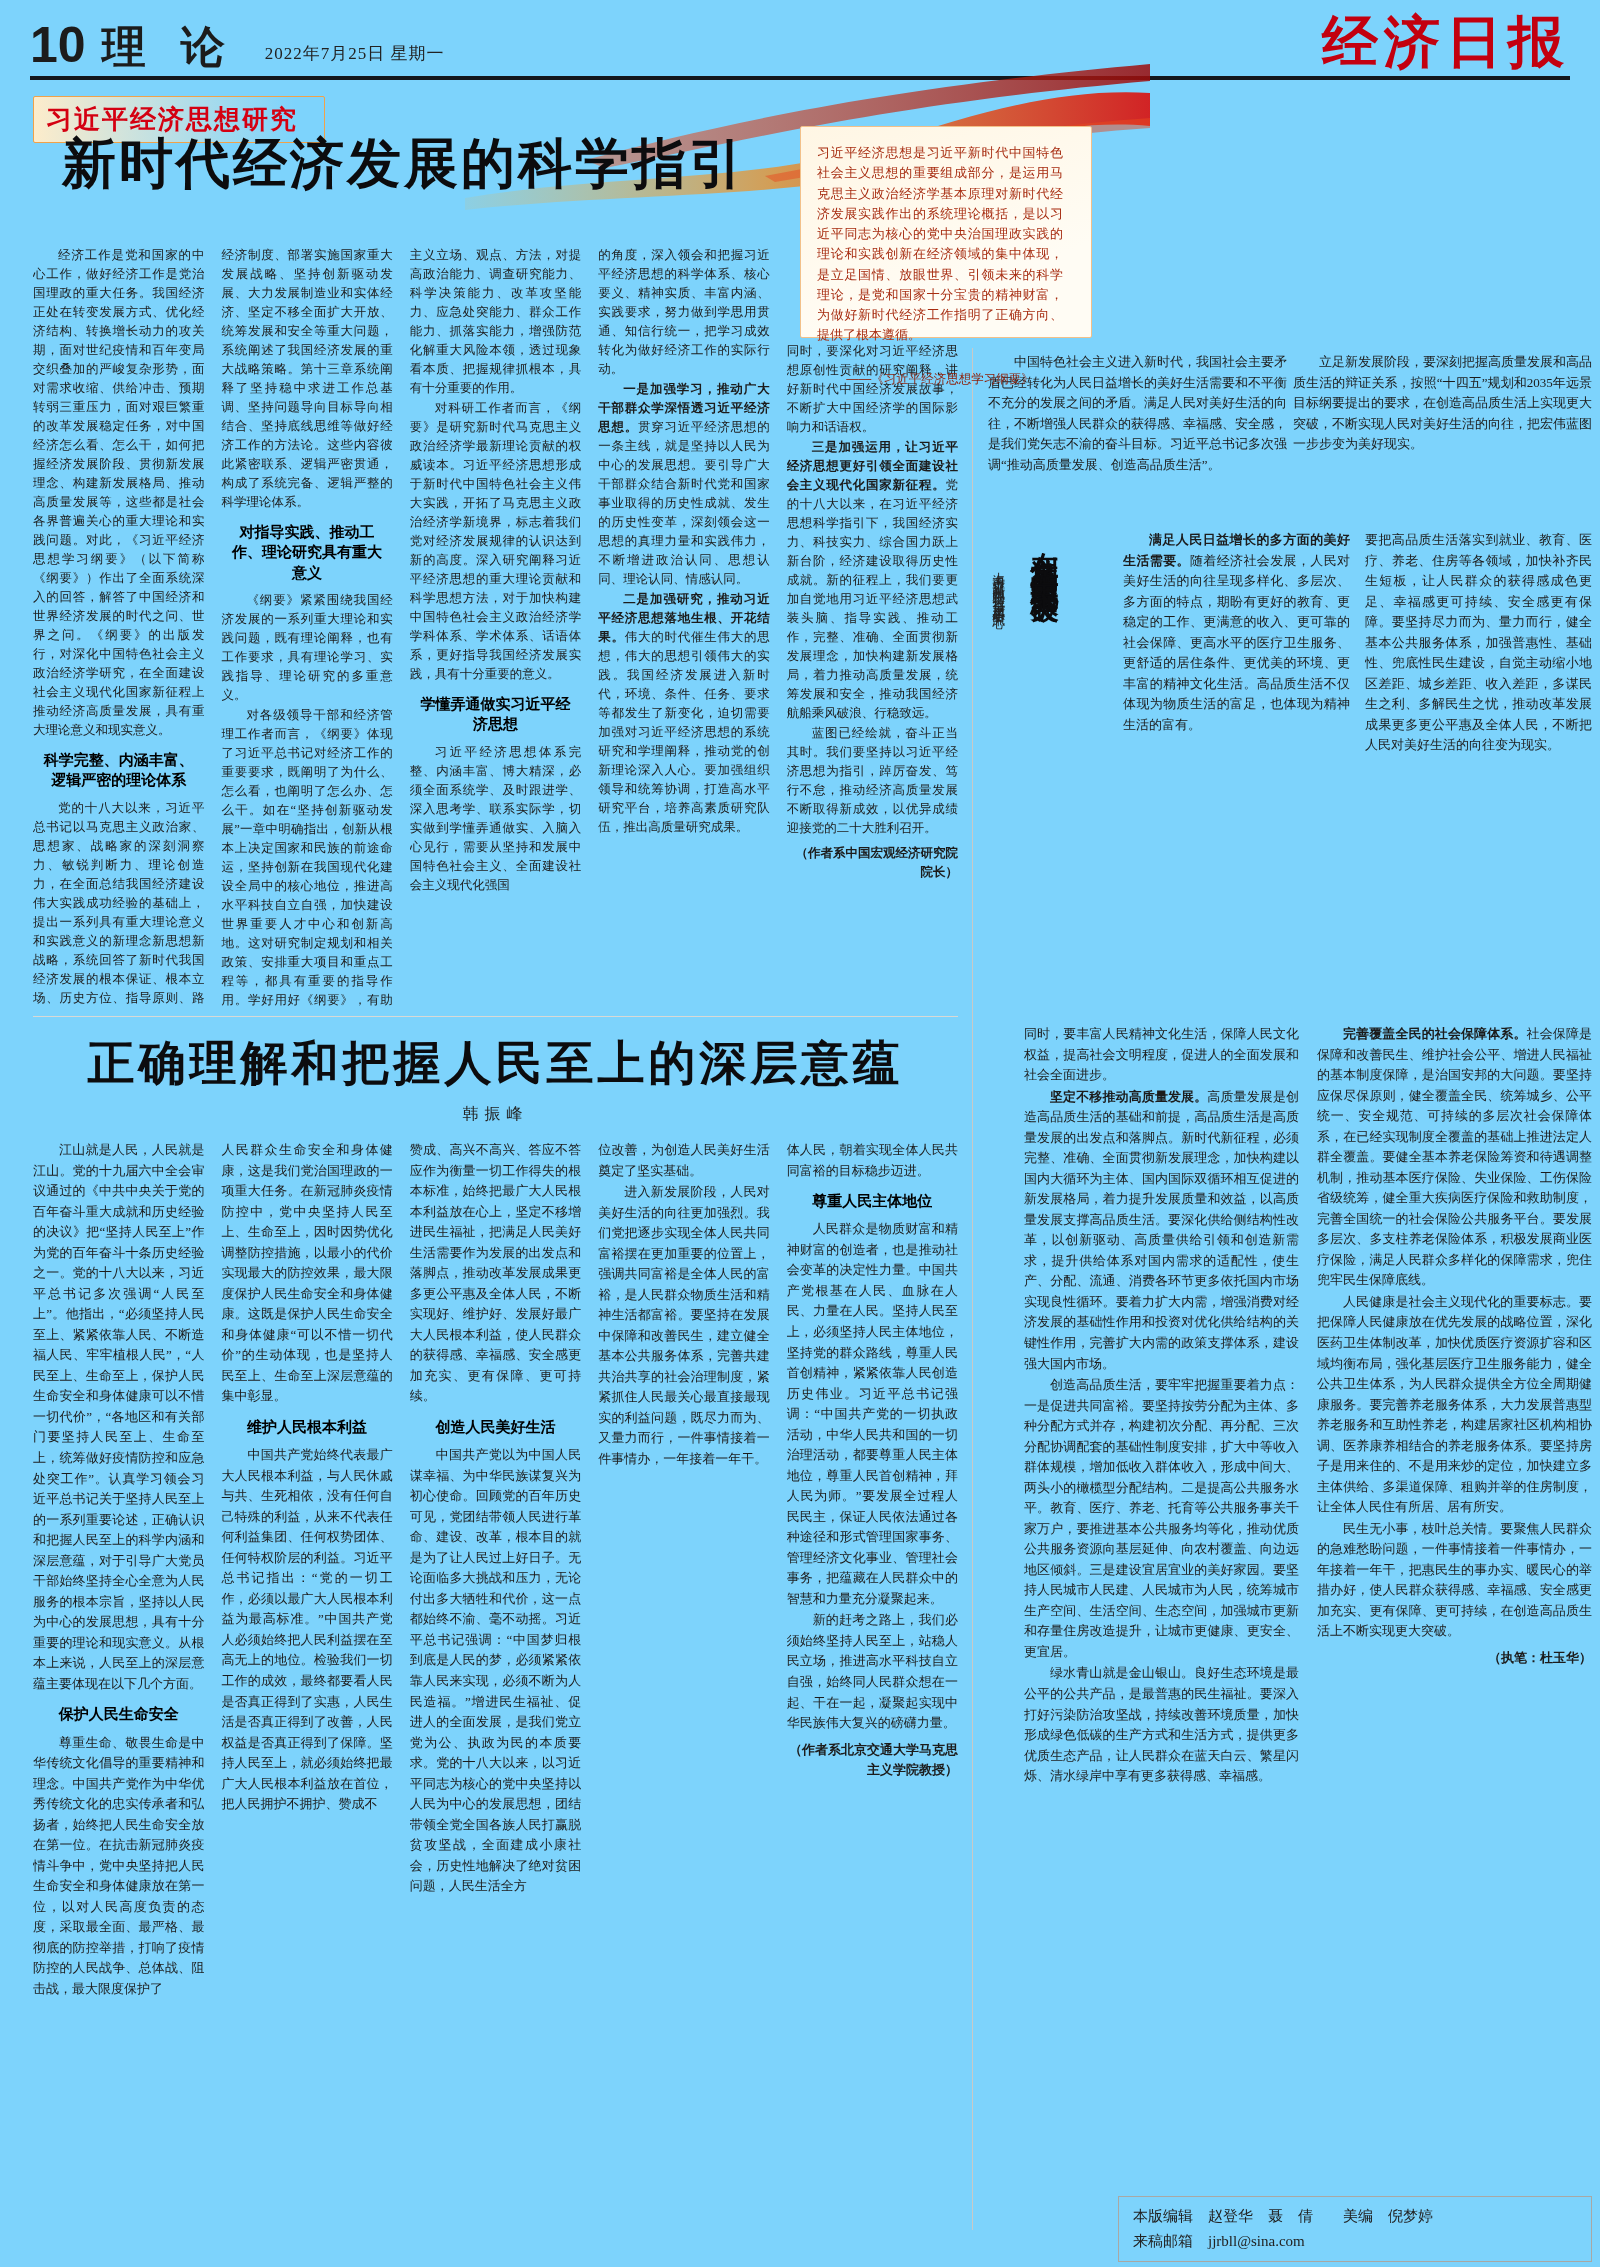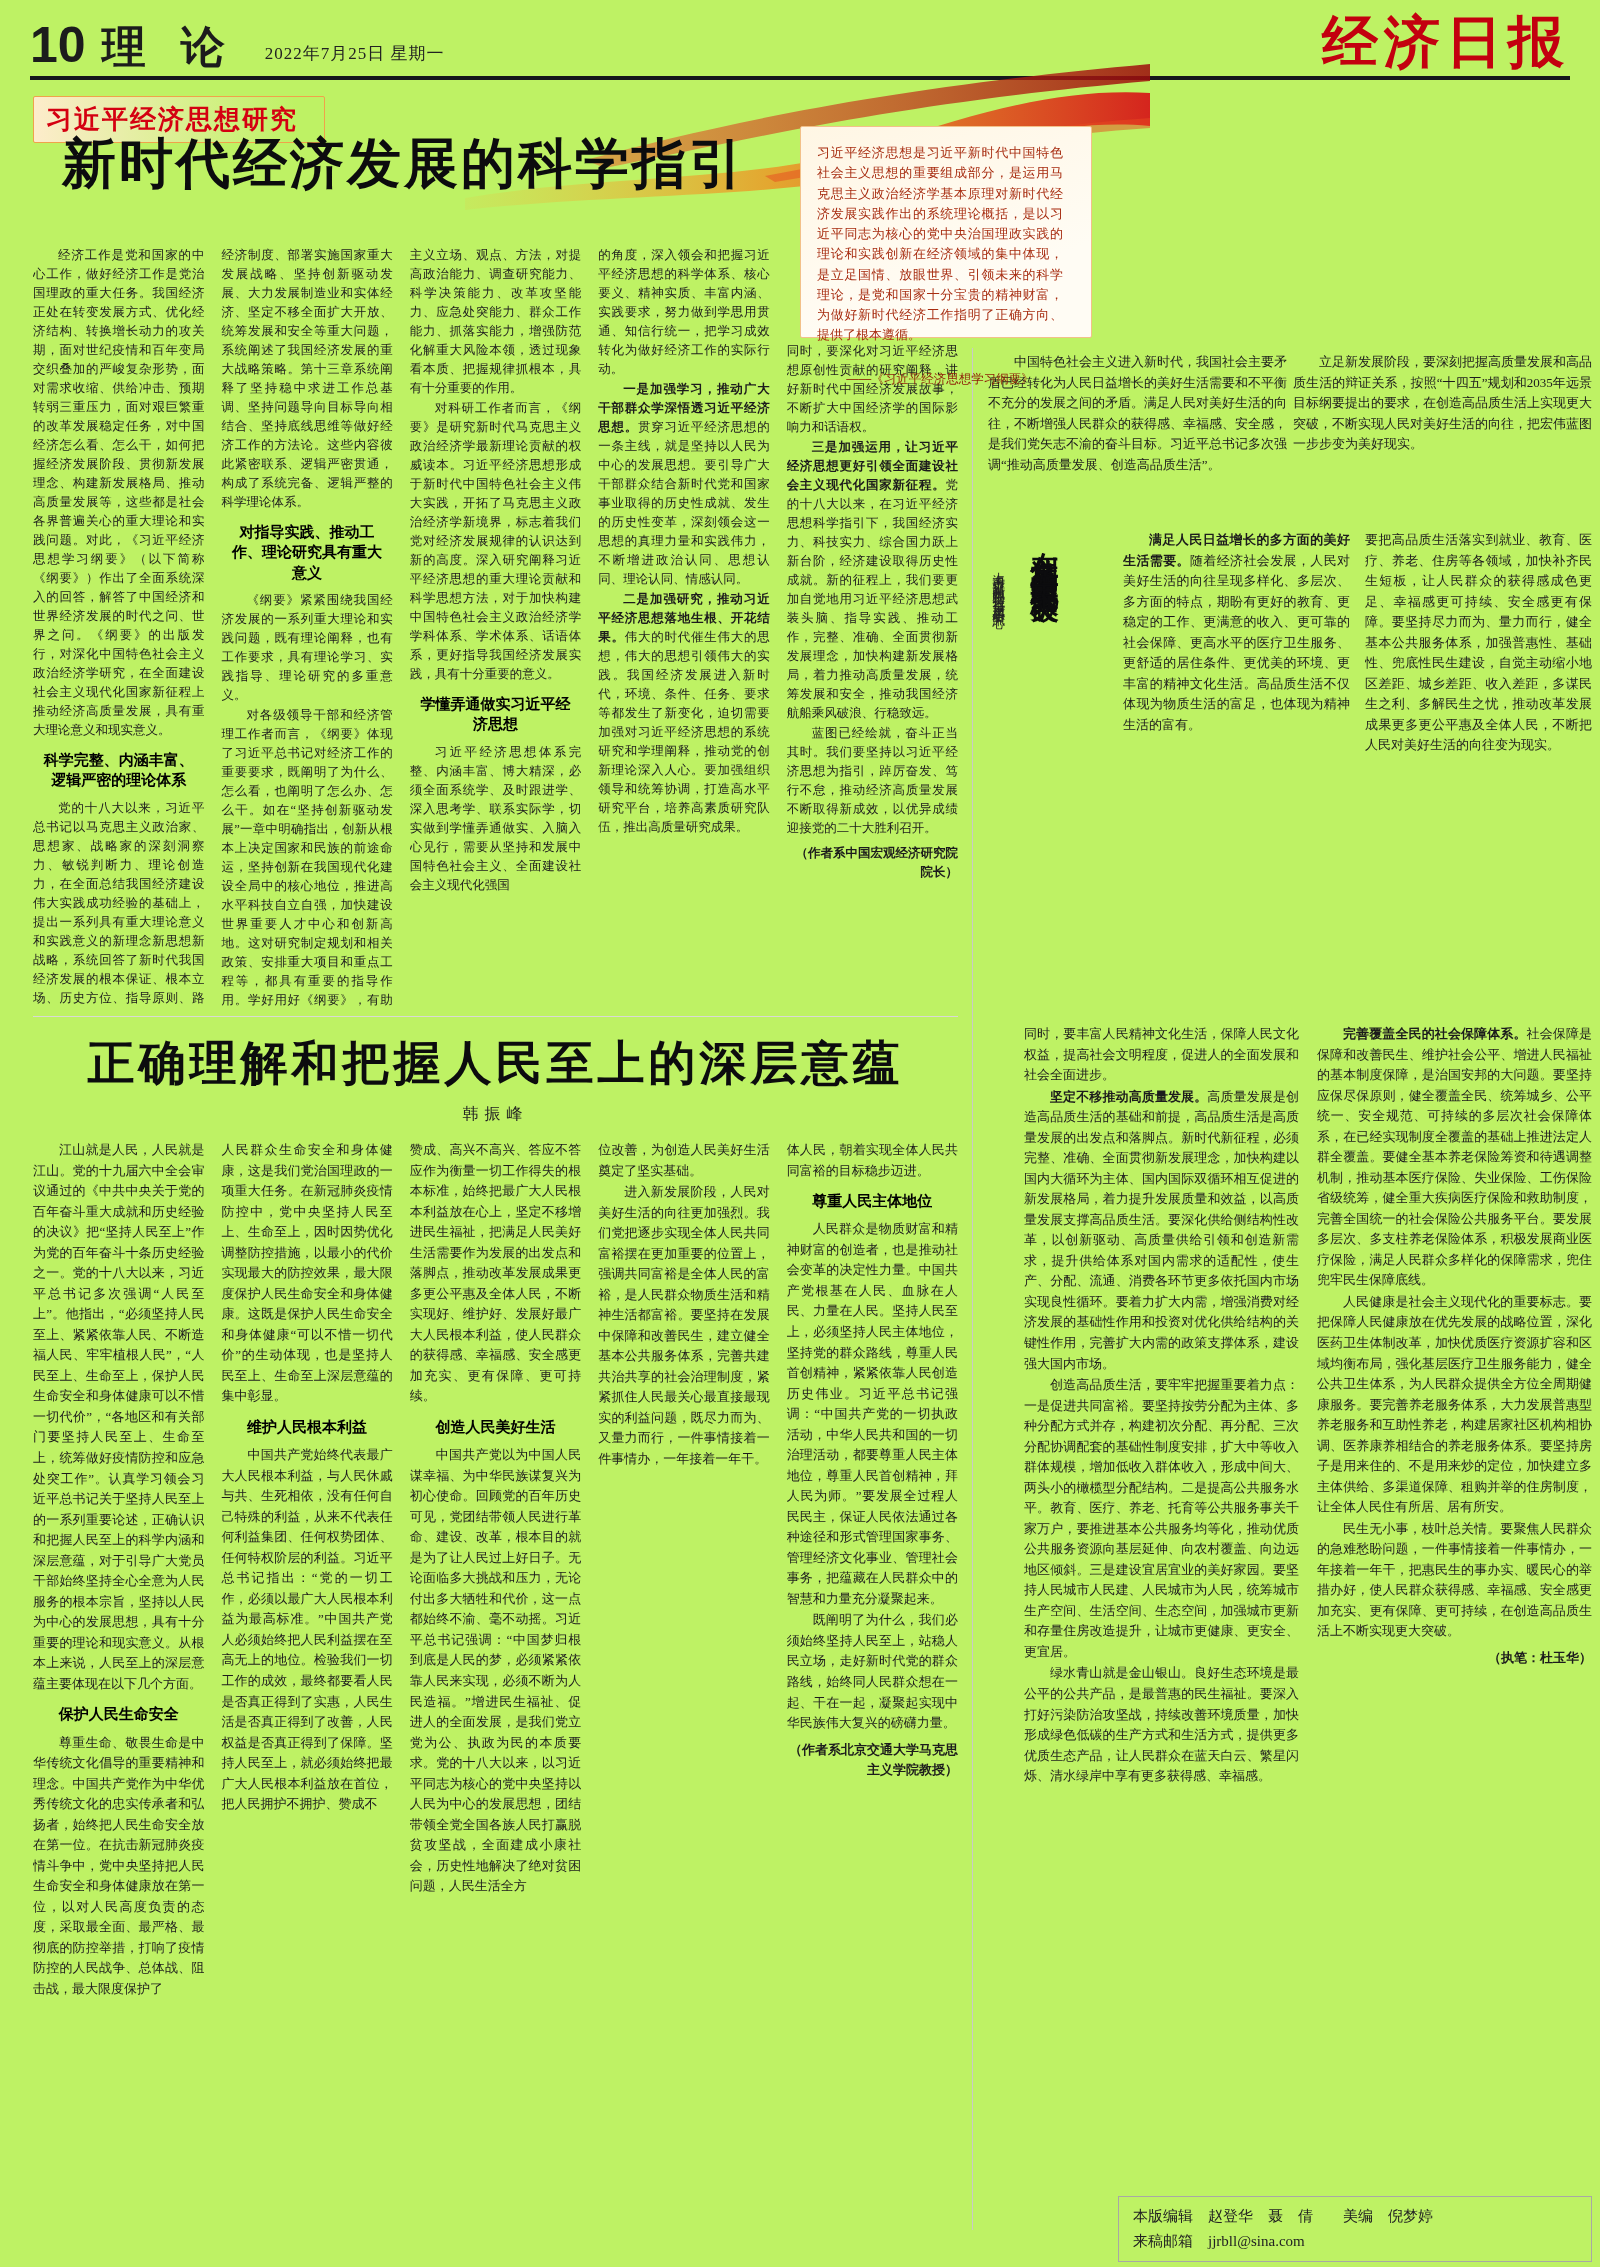--- a/index.html
+++ b/index.html
@@ -1,20 +1,20 @@
 <!DOCTYPE html>
 <html lang="zh"><head>
 <meta charset="utf-8">
 <title>经济日报 · 理论</title>
 <style>
   * { margin:0; padding:0; box-sizing:border-box; }
   html,body { background:#e9e7e2; }
   .page {
     position:relative; width:1600px; height:2267px; margin:0 auto;
-    background:#bef264; color:#1c1c1c; overflow:hidden;
+    background:#7dd3fc; color:#1c1c1c; overflow:hidden;
     font-family:"Liberation Serif", serif;
   }
   
   .masthead-bar {
     position:absolute; left:30px; right:30px; top:12px; height:68px;
     border-bottom:4px solid #15171c; display:flex; align-items:flex-end; padding-bottom:6px;
   }
   .pagenum { font-family:"Liberation Sans",sans-serif; font-size:50px; font-weight:900; line-height:1; }
   .sectionname { font-size:44px; font-weight:900; letter-spacing:12px; line-height:1; margin-left:16px; }
   .pubdate { font-size:17px; color:#222; margin-left:28px; margin-bottom:5px; letter-spacing:1px; }
@@ -211,21 +211,21 @@
         <p class="col-p">中国共产党以为中国人民谋幸福、为中华民族谋复兴为初心使命。回顾党的百年历史可见，党团结带领人民进行革命、建设、改革，根本目的就是为了让人民过上好日子。无论面临多大挑战和压力，无论付出多大牺牲和代价，这一点都始终不渝、毫不动摇。习近平总书记强调：“中国梦归根到底是人民的梦，必须紧紧依靠人民来实现，必须不断为人民造福。”增进民生福祉、促进人的全面发展，是我们党立党为公、执政为民的本质要求。党的十八大以来，以习近平同志为核心的党中央坚持以人民为中心的发展思想，团结带领全党全国各族人民打赢脱贫攻坚战，全面建成小康社会，历史性地解决了绝对贫困问题，人民生活全方</p>
       </div>
     <div class="col">
         <p class="col-p noindent">位改善，为创造人民美好生活奠定了坚实基础。</p>
         <p class="col-p">进入新发展阶段，人民对美好生活的向往更加强烈。我们党把逐步实现全体人民共同富裕摆在更加重要的位置上，强调共同富裕是全体人民的富裕，是人民群众物质生活和精神生活都富裕。要坚持在发展中保障和改善民生，建立健全基本公共服务体系，完善共建共治共享的社会治理制度，紧紧抓住人民最关心最直接最现实的利益问题，既尽力而为、又量力而行，一件事情接着一件事情办，一年接着一年干。</p>
       </div>
     <div class="col">
         <p class="col-p noindent">体人民，朝着实现全体人民共同富裕的目标稳步迈进。</p>
         <h3 class="col-h">尊重人民主体地位</h3>
         <p class="col-p">人民群众是物质财富和精神财富的创造者，也是推动社会变革的决定性力量。中国共产党根基在人民、血脉在人民、力量在人民。坚持人民至上，必须坚持人民主体地位，坚持党的群众路线，尊重人民首创精神，紧紧依靠人民创造历史伟业。习近平总书记强调：“中国共产党的一切执政活动，中华人民共和国的一切治理活动，都要尊重人民主体地位，尊重人民首创精神，拜人民为师。”要发展全过程人民民主，保证人民依法通过各种途径和形式管理国家事务、管理经济文化事业、管理社会事务，把蕴藏在人民群众中的智慧和力量充分凝聚起来。</p>
-        <p class="col-p">既阐明了为什么，我们必须始终坚持人民至上，站稳人民立场，走好新时代党的群众路线，始终同人民群众想在一起、干在一起，凝聚起实现中华民族伟大复兴的磅礴力量。</p>
+        <p class="col-p">新的赶考之路上，我们必须始终坚持人民至上，站稳人民立场，推进高水平科技自立自强，始终同人民群众想在一起、干在一起，凝聚起实现中华民族伟大复兴的磅礴力量。</p>
         <p class="col-sig">（作者系北京交通大学马克思主义学院教授）</p>
       </div>
   </div>
 
   <footer class="page-footer">
     <div>本版编辑　赵登华　聂　倩　　美编　倪梦婷</div>
     <div>来稿邮箱　jjrbll@sina.com</div>
   </footer>
 
 </div>

